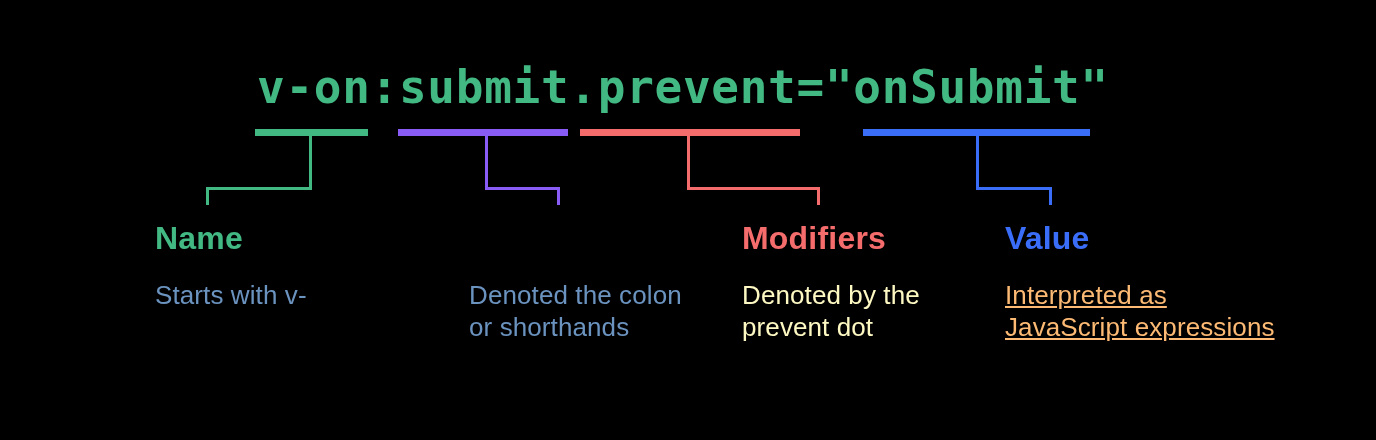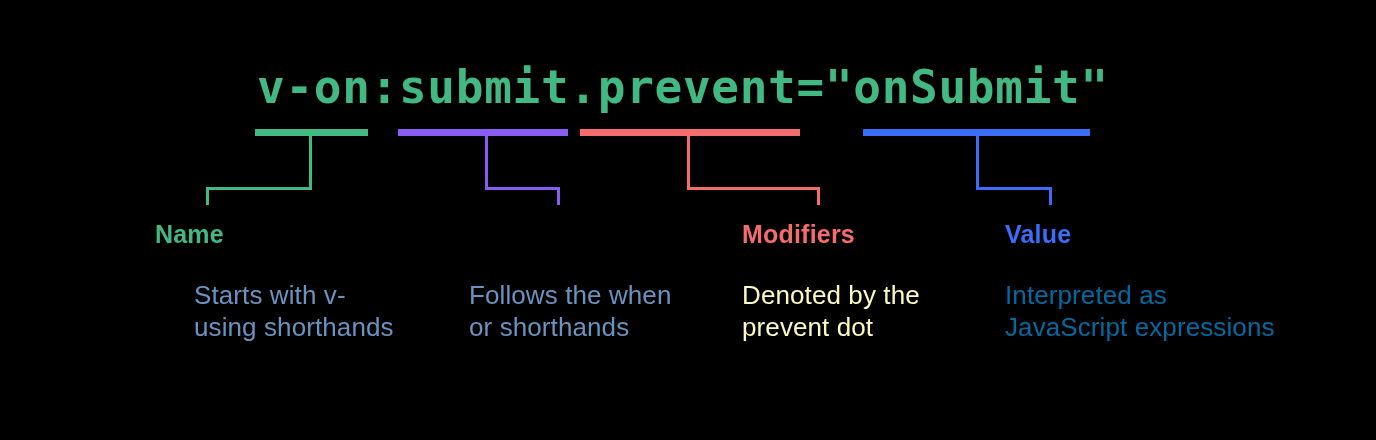--- a/index.html
+++ b/index.html
@@ -37,34 +37,34 @@
   .hline.h3{left:976px;width:76px;}
 
   .drop{position:absolute;top:187px;height:18px;width:3px;background:var(--c);}
   .drop.d0{left:206px;}
   .drop.d1{left:557px;}
   .drop.d2{left:817px;}
   .drop.d3{left:1049px;}
 
   .label{
     position:absolute;top:220px;
-    font-size:25px;font-weight:600;letter-spacing:0.2px;
+    font-size:32px;font-weight:600;letter-spacing:0.2px;
     color:var(--c);
   }
   .label.l0{left:155px;}
   .label.l1{left:469px;}
   .label.l2{left:742px;text-align:right;}
   .label.l3{left:1005px;}
 
   .desc{
     position:absolute;top:279px;
     font-size:26px;line-height:32px;font-weight:500;
     letter-spacing:0.1px;
   }
-  .desc.c0{left:155px;margin-left:39px;}
+  .desc.c0{left:155px;}
   .desc.c1{left:469px;}
   .desc.c2{left:742px;}
   .desc.c3{left:1005px;}
   .desc span{display:block;}
 </style>
 </head>
 <body>
 
 <div class="canvas" style="background: rgb(0, 0, 0); width: 1376px; height: 440px;">
 
@@ -90,28 +90,27 @@
   <div class="stem s3" style="--c: #3a6df8;"></div>
   <div class="hline h3" style="--c: #3a6df8;"></div>
   <div class="drop d3" style="--c: #3a6df8;"></div>
 
   <div class="label l0" style="--c: #42b883;">Name</div>
   <div class="label l2" style="--c: #f56c6c;">Modifiers</div>
   <div class="label l3" style="--c: #3a6df8;">Value</div>
 
   <div class="desc c0" style="color: rgb(107, 147, 191);">
     <span>Starts with v-</span>
-    <span>using shorthands</span>
   </div>
   <div class="desc c1" style="color: rgb(107, 147, 191);">
-    <span>Follows the when</span>
+    <span>Denoted the colon</span>
     <span>or shorthands</span>
   </div>
   <div class="desc c2" style="color: #fef9c3;">
     <span>Denoted by the</span>
     <span>prevent dot</span>
   </div>
-  <div class="desc c3" style="color: #0369a1;">
+  <div class="desc c3" style="color: #fdba74; text-decoration: underline;">
     <span>Interpreted as</span>
     <span>JavaScript expressions</span>
   </div>
 
 </div>
 
 </body></html>

